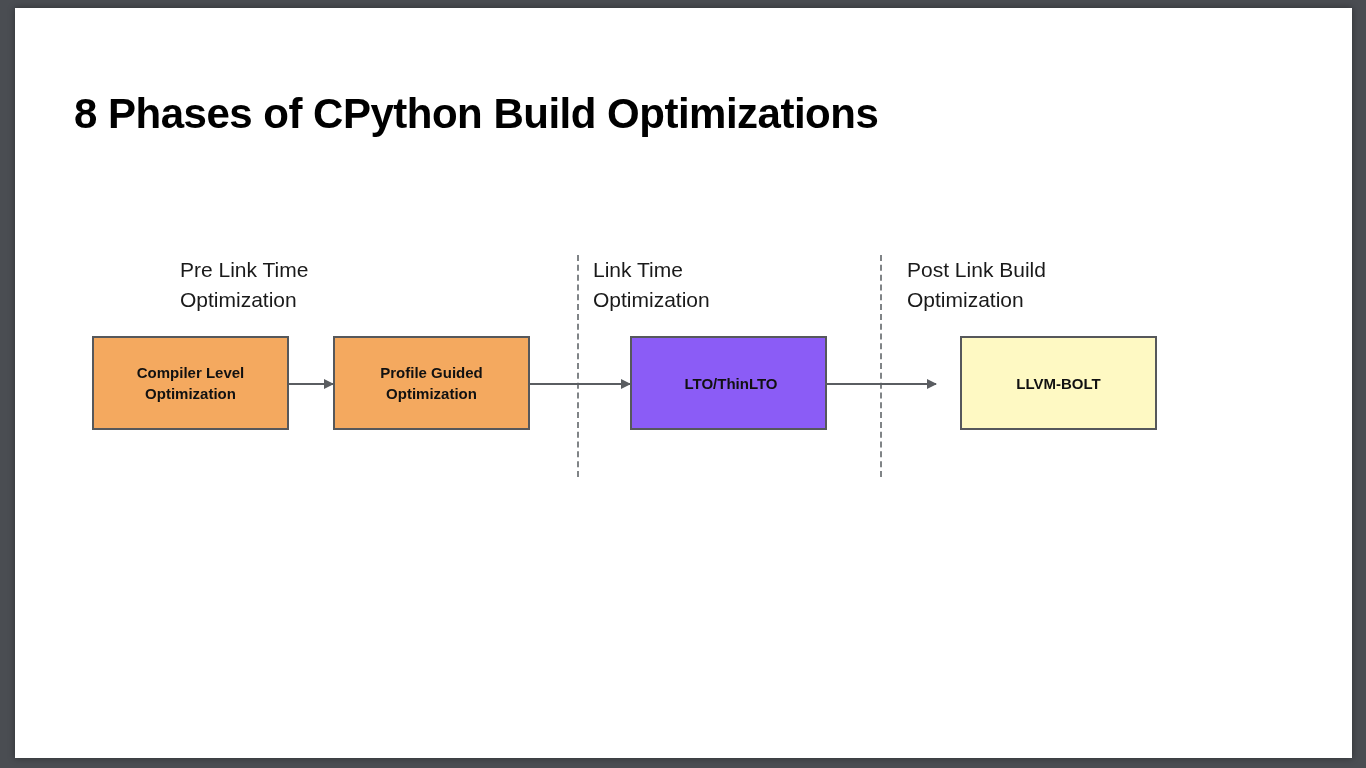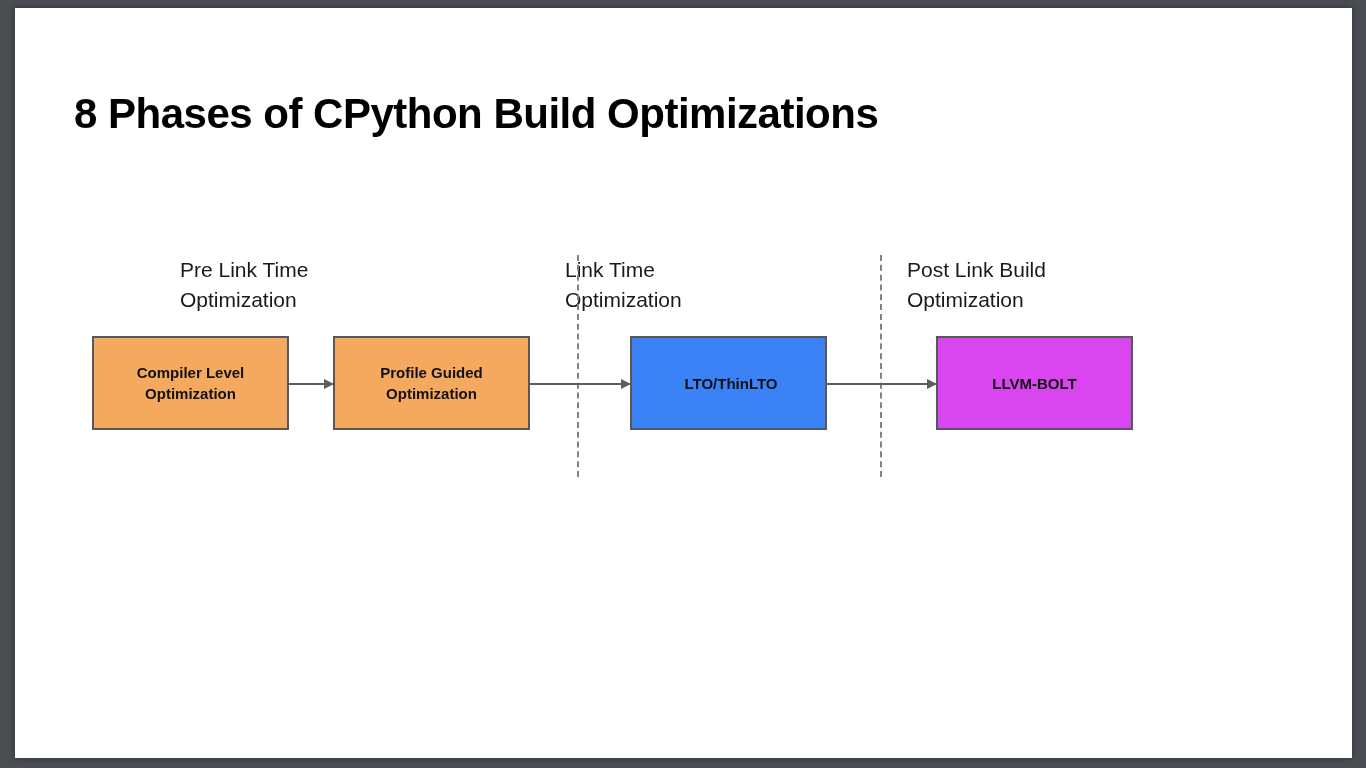--- a/index.html
+++ b/index.html
@@ -32,21 +32,21 @@
     position: absolute;
     top: 247px;
     width: 260px;
     text-align: left;
     font-size: 21px;
     line-height: 30px;
     color: #1a1a1a;
     white-space: pre-line;
   }
   .phase-label.p1 { left: 165px; }
-  .phase-label.p2 { left: 550px; }
+  .phase-label.p2 { left: 578px; }
   .phase-label.p3 { left: 892px; }
 
   .dashed-sep {
     position: absolute;
     top: 247px;
     width: 0;
     height: 222px;
     border-left: 2px dashed #808487;
   }
   .dashed-sep.d1 { left: 562px; }
@@ -108,22 +108,22 @@
   <div class="phase-label p3">Post Link Build
 Optimization</div>
 
   <div class="dashed-sep d1"></div>
   <div class="dashed-sep d2"></div>
 
   <div class="flow-box b1" style="background-color: rgb(244, 169, 95);">Compiler Level
 Optimization</div>
   <div class="flow-box b2" style="background-color: rgb(244, 169, 95);">Profile Guided
 Optimization</div>
-  <div class="flow-box b3" style="background-color: #3b82f6; padding-left: 9px;">LTO/ThinLTO</div>
-  <div class="flow-box b4" style="background-color: #d946ef;">LLVM-BOLT</div>
+  <div class="flow-box b3" style="background-color: #8b5cf6; padding-left: 9px;">LTO/ThinLTO</div>
+  <div class="flow-box b4" style="background-color: #fef9c3; margin-left: 24px;">LLVM-BOLT</div>
 
   <div class="flow-arrow a1">
     <span class="arrowhead"></span>
   </div>
   <div class="flow-arrow a2">
     <span class="arrowhead"></span>
   </div>
   <div class="flow-arrow a3">
     <span class="arrowhead"></span>
   </div>

